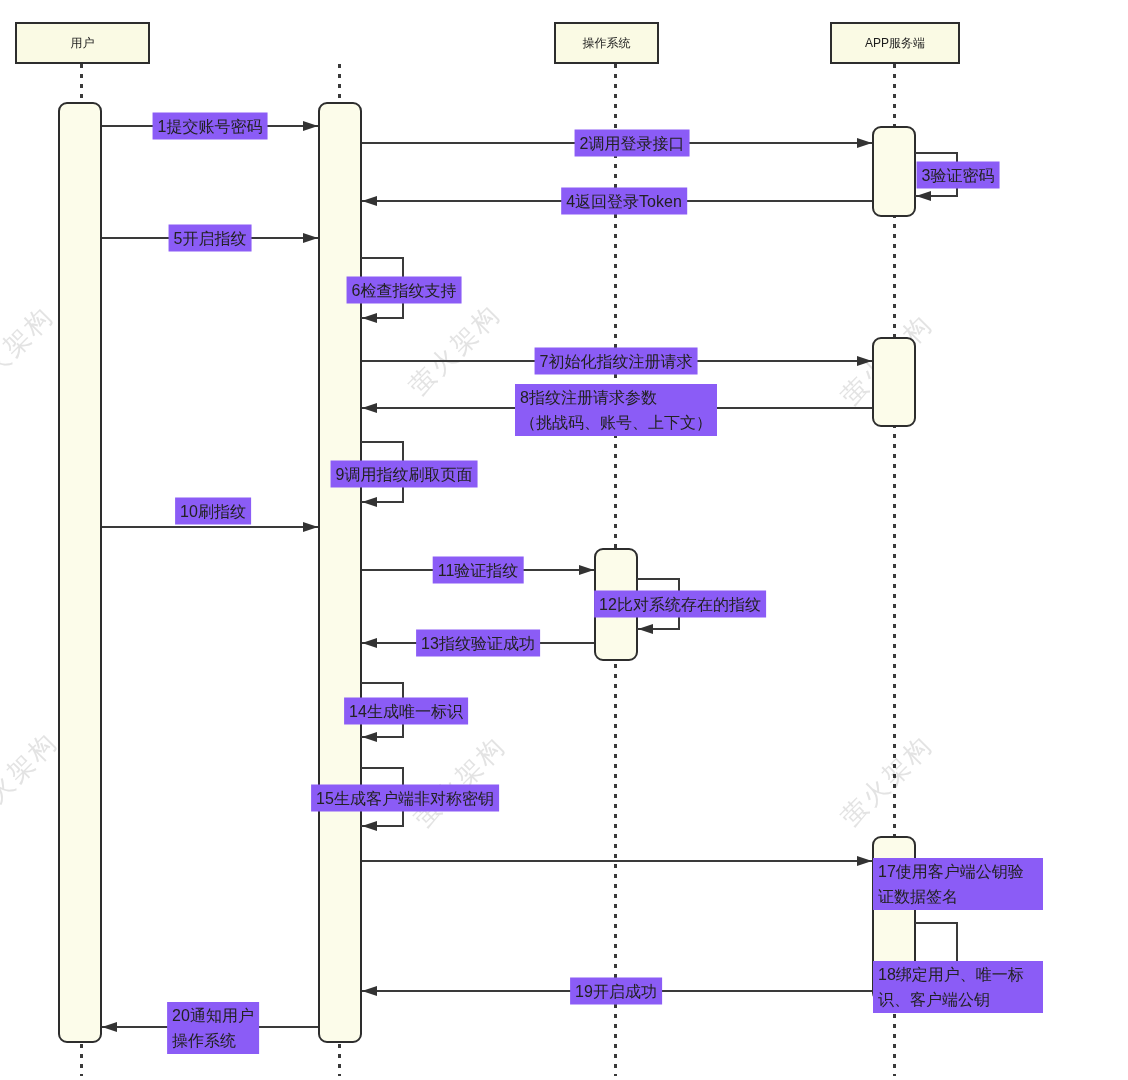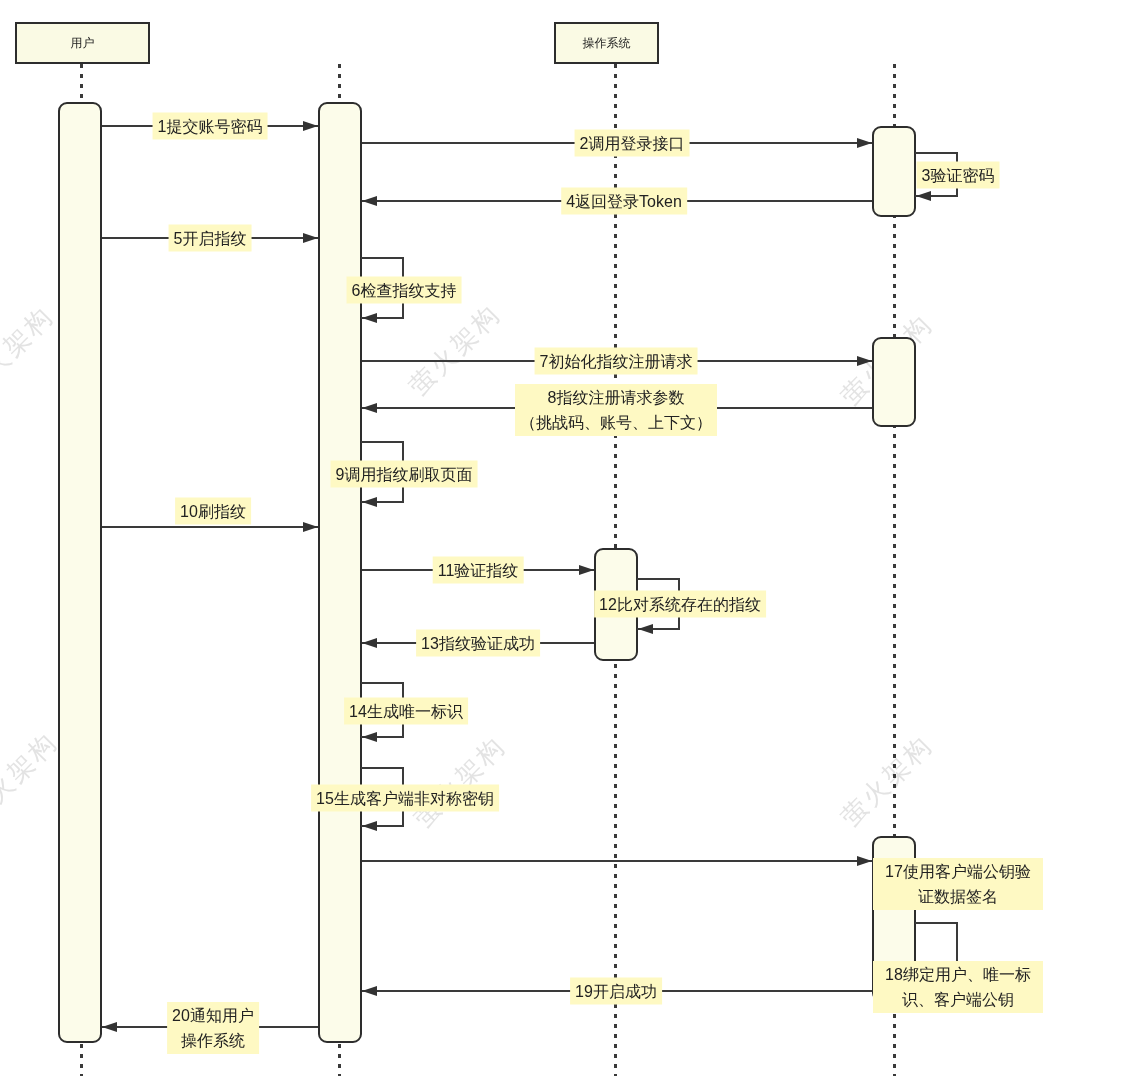--- a/index.html
+++ b/index.html
@@ -12,22 +12,22 @@
   .actor{position:absolute;height:42px;background:#fafae4;border:2px solid #2d2d2d;
       display:flex;align-items:center;justify-content:center;font-size:12px;color:#1c1c1c;
       z-index:3;box-sizing:border-box;}
   .act{position:absolute;width:44px;background:#fcfcea;border:2px solid #2d2d2d;
       border-radius:9px;z-index:2;box-sizing:border-box;}
   .mline{position:absolute;height:0;border-top:2px solid #3a3a3a;z-index:3;}
   .loop{position:absolute;border:2px solid #3a3a3a;border-left:none;z-index:3;box-sizing:border-box;}
   .ah{position:absolute;width:0;height:0;z-index:4;}
   .ah.r{border-top:5px solid transparent;border-bottom:5px solid transparent;border-left:15px solid #333;}
   .ah.l{border-top:5px solid transparent;border-bottom:5px solid transparent;border-right:15px solid #333;}
-  .lbl{position:absolute;transform:translate(-50%,-50%);background:#fef9c3;padding:1px 5px;
-      font-size:16px;line-height:25px;color:#222;text-align:center;white-space:pre-line;z-index:5;}
+  .lbl{position:absolute;transform:translate(-50%,-50%);background:#8b5cf6;padding:1px 5px;
+      font-size:16px;line-height:25px;color:#222;text-align:left;white-space:pre-line;z-index:5;}
 </style>
 </head>
 <body>
 
 <div class="canvas">
 
   <div class="wm" style="left:8px;top:352px;">萤火架构</div>
   <div class="wm" style="left:455px;top:350px;">萤火架构</div>
   <div class="wm" style="left:887px;top:360px;">萤火架构</div>
   <div class="wm" style="left:12px;top:778px;">萤火架构</div>
@@ -37,20 +37,23 @@
   <div class="lifeline" style="left:80px;top:64px;height:1012px;"></div>
   <div class="lifeline" style="left:338px;top:64px;height:1012px;"></div>
   <div class="lifeline" style="left:614px;top:64px;height:1012px;"></div>
   <div class="lifeline" style="left:893px;top:64px;height:1012px;"></div>
 
   <div class="actor" style="left:15px;top:22px;width:135px;">
       <span>用户</span>
     </div>
   <div class="actor" style="left:554px;top:22px;width:105px;">
       <span>操作系统</span>
+    </div>
+  <div class="actor" style="left:830px;top:22px;width:130px;">
+      <span>APP服务端</span>
     </div>
 
   <div class="act" style="left:58px;top:102px;height:941px;"></div>
   <div class="act" style="left:318px;top:102px;height:941px;"></div>
   <div class="act" style="left:594px;top:548px;height:113px;"></div>
   <div class="act" style="left:872px;top:126px;height:91px;"></div>
   <div class="act" style="left:872px;top:337px;height:90px;"></div>
   <div class="act" style="left:872px;top:836px;height:166px;"></div>
 
   <div class="mline" style="left:102px;top:125px;width:216px;"></div>

